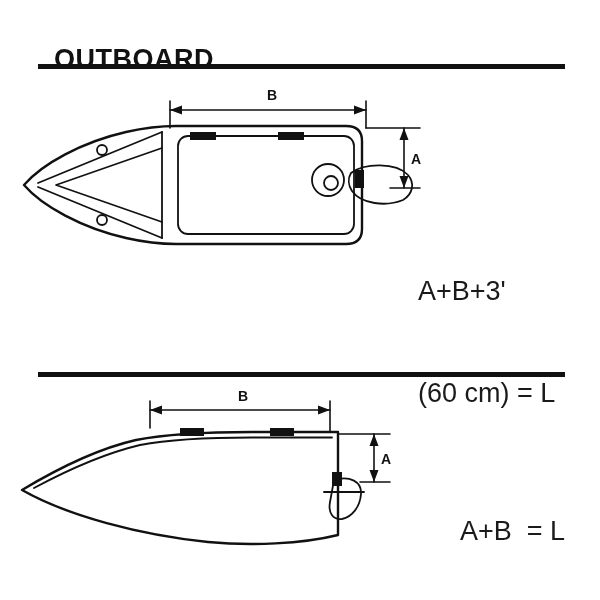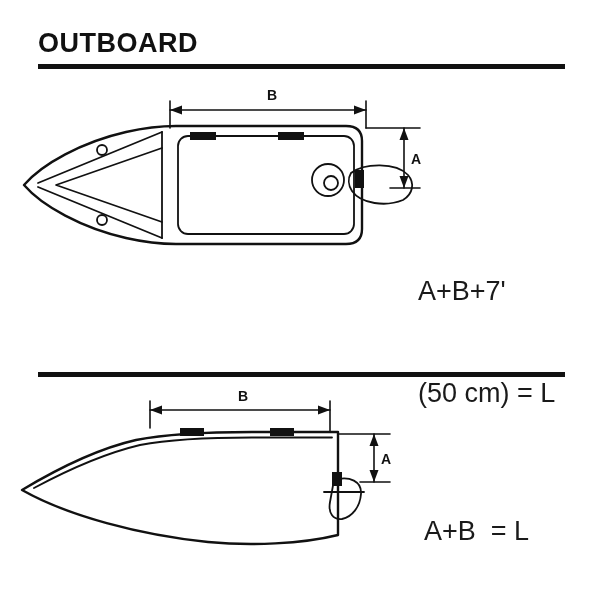--- a/index.html
+++ b/index.html
@@ -1,18 +1,18 @@
 <!DOCTYPE html>
 <html><head>
 <meta charset="utf-8">
 <style>
   html,body{margin:0;padding:0;background:#ffffff;}
   #page{position:relative;width:600px;height:600px;background:#ffffff;
         font-family:"Liberation Sans",sans-serif;color:#111;overflow:hidden;}
-  .heading{position:absolute;left:38px;margin:0;font-size:27px;font-weight:700;
+  .heading{position:absolute;left:38px;margin:16px;font-size:27px;font-weight:700;
            letter-spacing:.5px;color:#111;}
   .rule{position:absolute;left:38px;width:527px;height:5px;background:#111;}
   .diagram{position:absolute;}
   .formula{position:absolute;font-size:27px;line-height:34px;color:#1a1a1a;white-space:pre;}
   svg text{font-family:"Liberation Sans",sans-serif;font-weight:700;font-size:14px;fill:#111;}
   .ln{stroke:#111;fill:none;stroke-linecap:round;stroke-linejoin:round;}
   .hull{stroke-width:2.4;}
   .thin{stroke-width:1.8;}
   .dim{stroke-width:1.6;}
   .blk{fill:#111;stroke:none;}
@@ -56,22 +56,22 @@
       <line class="ln dim" x1="394" y1="44" x2="394" y2="104"></line>
       <line class="ln dim" x1="356" y1="44" x2="410" y2="44"></line>
       <line class="ln dim" x1="380" y1="104" x2="410" y2="104"></line>
       <polygon class="blk" points="394,44 389.5,56 398.5,56"></polygon>
       <polygon class="blk" points="394,104 389.5,92 398.5,92"></polygon>
       <text x="401" y="80">A</text>
     </g>
   </svg>
 
   <div class="formula" style="left:418px;top:206px">
-    <div>A+B+7'</div>
-    <div>(50 cm) = L</div>
+    <div>A+B+3'</div>
+    <div>(60 cm) = L</div>
   </div>
 
   <div class="rule" style="top:372px"></div>
 
   <svg class="diagram" style="left:10px;top:388px" width="420" height="170" viewBox="0 0 420 170">
 
     <path class="ln hull" d="M 12 102 C 42 84, 82 62, 126 52 C 162 45, 202 44, 242 44 L 328 44 L 328 147 C 292 156, 240 158, 198 154 C 130 147, 58 128, 12 102 Z"></path>
     <path class="ln thin" d="M 24 100 C 52 85, 92 66, 130 57 C 164 50.5, 202 49.5, 242 49.5 L 322 49.5"></path>
     <rect class="blk" x="170" y="40" width="24" height="8"></rect>
     <rect class="blk" x="260" y="40" width="24" height="8"></rect>
@@ -92,15 +92,15 @@
     <g>
       <line class="ln dim" x1="364" y1="46" x2="364" y2="94"></line>
       <line class="ln dim" x1="328" y1="46" x2="380" y2="46"></line>
       <line class="ln dim" x1="350" y1="94" x2="380" y2="94"></line>
       <polygon class="blk" points="364,46 359.5,58 368.5,58"></polygon>
       <polygon class="blk" points="364,94 359.5,82 368.5,82"></polygon>
       <text x="371" y="76">A</text>
     </g>
   </svg>
 
-  <div class="formula" style="left:424px;top:514px">A+B  = L</div>
+  <div class="formula" style="left:460px;top:514px">A+B  = L</div>
 
 </div>
 
 </body></html>

